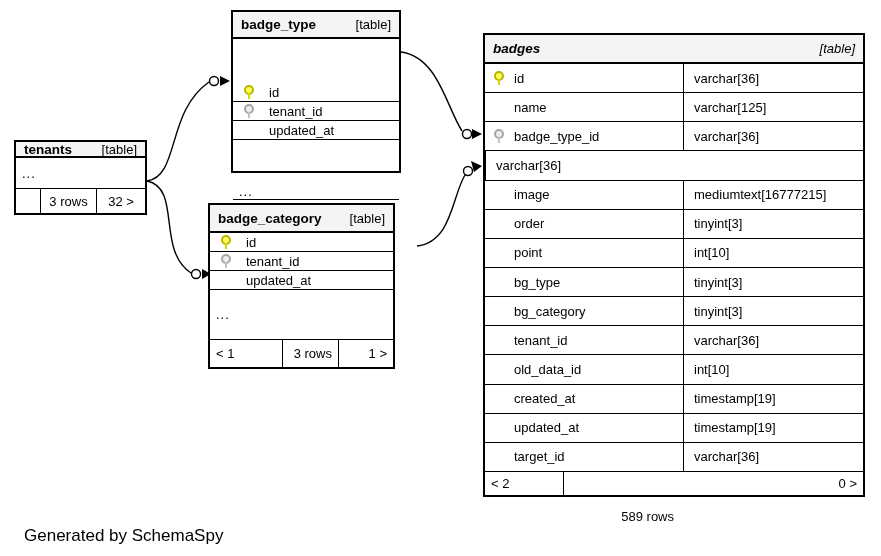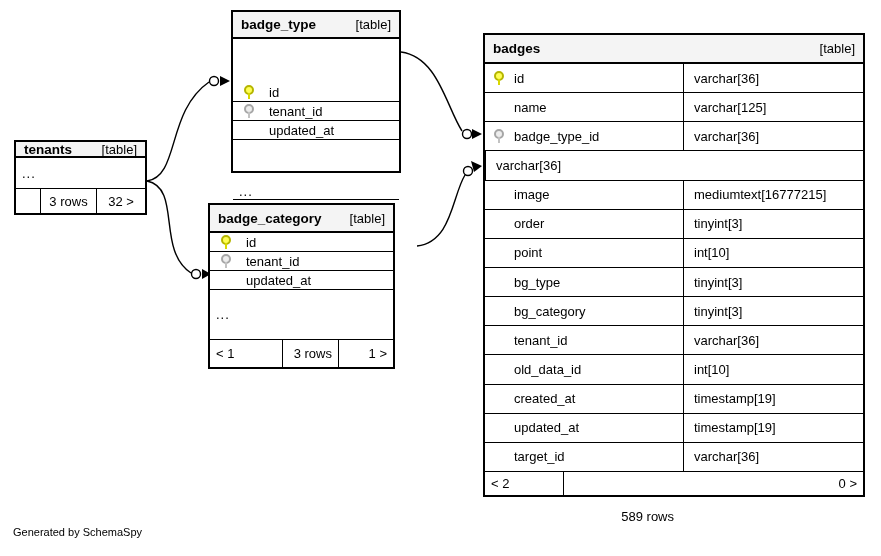--- a/index.html
+++ b/index.html
@@ -57,33 +57,33 @@
   
   #tbl-badge-category{left:208px;top:203px;width:187px;height:166px;}
   #tbl-badge-category .tbl-header{height:28px;}
   #tbl-badge-category .tfoot{height:27px;}
   #tbl-badge-category .fc1{flex:0 0 73px;}
   #tbl-badge-category .fc2{flex:1 1 auto;}
   #tbl-badge-category .fc3{flex:0 0 54px;}
 
   
   #tbl-badges{left:483px;top:33px;width:382px;height:464px;}
-  #tbl-badges .tbl-header{height:29px;}
+  #tbl-badges .tbl-header{height:29px;font-style:italic;}
   #tbl-badges .tbody{display:flex;flex-direction:column;flex:1 1 auto;}
   #tbl-badges .trow{flex:1 1 0;display:flex;align-items:stretch;border-bottom:1.5px solid #000;}
   #tbl-badges .cell-name{flex:0 0 198px;display:flex;align-items:center;padding-left:6px;}
   #tbl-badges .cell-name .cname{margin-left:7px;}
   #tbl-badges .cell-type{flex:1 1 auto;border-left:1.5px solid #000;display:flex;
                          align-items:center;padding-left:10px;}
   #tbl-badges .tfoot{height:23px;}
   #tbl-badges .fc1{flex:0 0 79px;}
   #tbl-badges .fc2{flex:0 0 117px;margin-top:44px;}
   #tbl-badges .fc3{flex:1 1 auto;}
 
-  .footer-note{position:absolute;left:13px;top:526px;font-size:11px;text-align:right;}
+  .footer-note{position:absolute;left:24px;top:526px;font-size:17px;text-align:right;}
 </style>
 </head>
 <body>
 
 <div class="canvas">
 
   <svg class="connectors" width="881" height="556" viewBox="0 0 881 556">
     <g fill="none" stroke="#000" stroke-width="1.4">
       <path d="M147,181 C180,176 166,112 209,82"></path>
       <circle cx="214" cy="81" r="4.5" fill="#fff"></circle>

